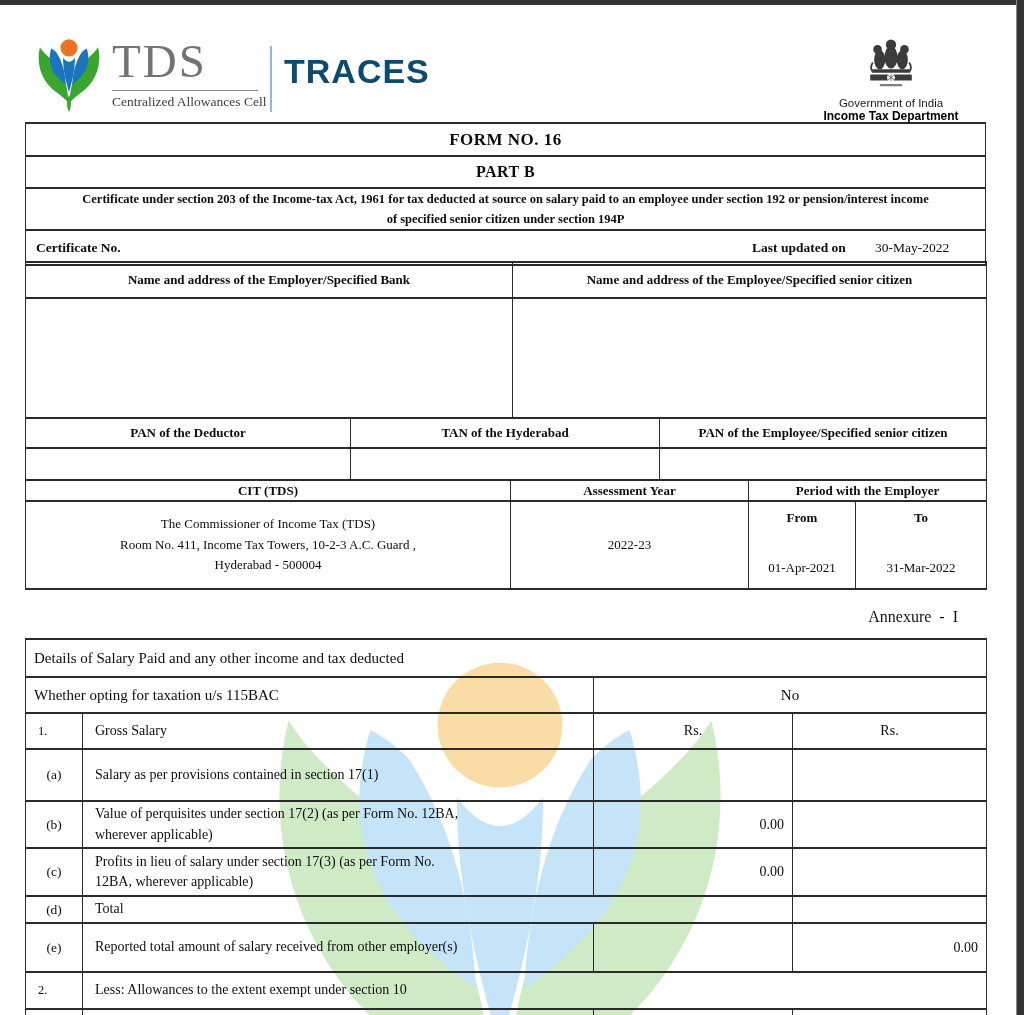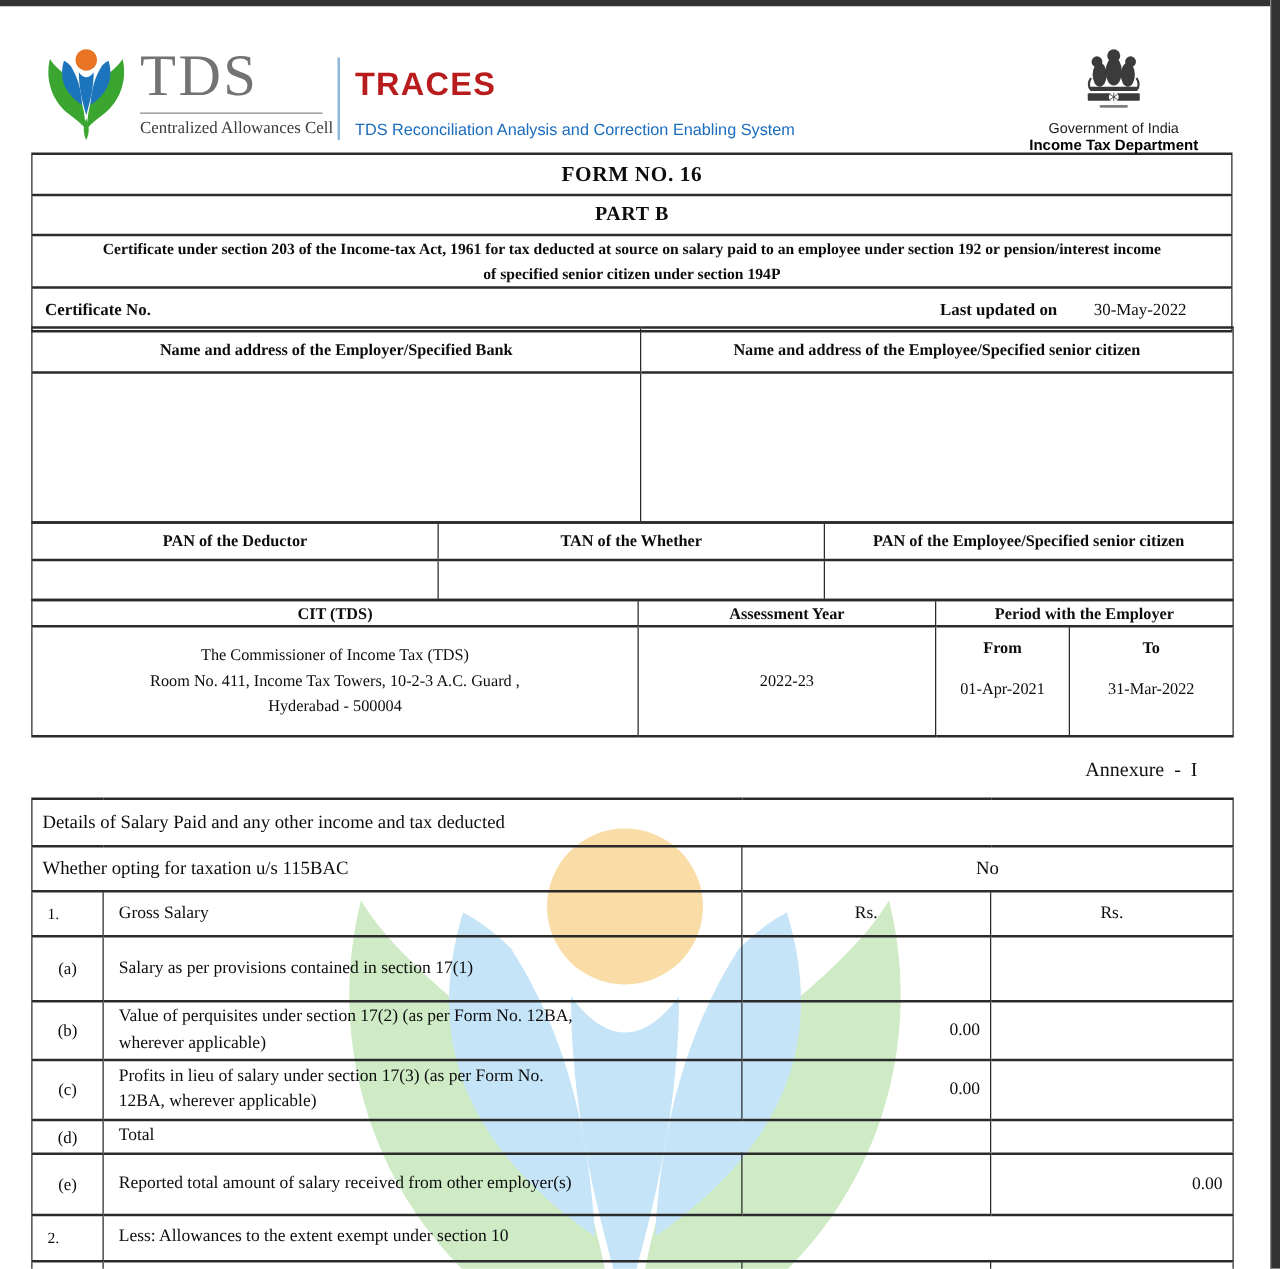--- a/index.html
+++ b/index.html
@@ -15,21 +15,21 @@
   .right-bar { position:absolute; right:0; top:0; width:8px; height:1015px; background:#333; border-left:1px solid #8a8a8a; z-index:5; }
 
   
   .hdr { position:absolute; left:0; top:8px; width:1016px; height:110px; z-index:3; }
   .tds-logo { position:absolute; left:36px; top:30px; }
   .tds-text { position:absolute; left:112px; top:30px; width:150px; }
   .tds-title { font-family:"Liberation Serif",serif; font-size:47px; line-height:1.0; color:#737373; letter-spacing:2px; }
   .tds-rule { width:146px; height:1px; background:#8a8a8a; margin:5px 0 3px 0; }
   .tds-sub { font-family:"Liberation Serif",serif; font-size:13.5px; color:#3c3c3c; white-space:nowrap; }
   .hdr-divider { position:absolute; left:270px; top:38px; width:2px; height:66px; background:#8fb8dd; }
-  .traces-title { position:absolute; left:284px; top:44px; font-family:"Liberation Sans",sans-serif; font-weight:bold; font-size:26px; color:#b91c1c; letter-spacing:1px; }
+  .traces-title { position:absolute; left:284px; top:44px; font-family:"Liberation Sans",sans-serif; font-weight:bold; font-size:34px; color:#0c4a6e; letter-spacing:1px; }
   .traces-sub { position:absolute; left:284px; top:88px; font-family:"Liberation Sans",sans-serif; font-size:13px; color:#1a6cbd; white-space:nowrap; }
   .govt { position:absolute; left:801px; top:26px; width:180px; text-align:center; font-family:Liberation Sans, sans-serif; }
   .govt svg { display:block; margin:0 auto; }
   .govt-line1 { font-size:11.5px; color:#1c1c1c; margin-top:1px; }
   .govt-line2 { font-size:12px; color:#000; font-weight:bold; }
 
   
   table.band { position:absolute; border-collapse:collapse; table-layout:fixed; background:transparent; z-index:2; }
   table.band td {
     border:1px solid #2b2b2b;
@@ -43,21 +43,21 @@
 
   .form-title { font-size:17px; font-weight:bold; letter-spacing:0.5px; }
   .part-title { font-size:16px; font-weight:bold; letter-spacing:0.5px; }
   .cert-desc { font-size:12.5px; font-weight:bold; line-height:1.6; }
   .certno-row { position:relative; height:100%; }
   .certno-label { position:absolute; left:10px; top:50%; transform:translateY(-50%); font-size:13.5px; font-weight:bold; }
   .lastupd-label { position:absolute; left:726px; top:50%; transform:translateY(-50%); font-size:13.5px; font-weight:bold; }
   .lastupd-value { position:absolute; left:849px; top:50%; transform:translateY(-50%); font-size:13.5px; }
   .hdr13 { font-size:13px; font-weight:bold; }
   .addr { font-size:13px; line-height:1.6; }
-  .fromto { display:flex; flex-direction:column; align-items:center; gap:17px; padding-top:8px; font-size:13px; }
+  .fromto { display:flex; flex-direction:column; align-items:center; gap:34px; padding-top:8px; font-size:13px; }
   .annexure-label { position:absolute; left:25px; top:608px; width:933px; text-align:right; font-size:16px; white-space:pre; z-index:2; }
 
   .sal-sno { font-size:12.5px; padding-left:12px !important; }
   .sal-sno-c { font-size:13.5px; text-align:center; }
   .sal-desc { font-size:14px; padding-left:12px !important; line-height:1.45; }
   .sal-amt { font-size:14px; text-align:right; padding-right:8px !important; }
   .sal-rs { font-size:14px; text-align:center; }
   .row-title { font-size:15px; padding-left:8px !important; }
 
   
@@ -89,21 +89,20 @@
     <path d="M50,82 C44,62 41,46 41,30 C47,38 53,38 59,30 C59,46 56,62 50,82 Z" fill="#1C75BC"></path>
     <circle cx="50" cy="15" r="13" fill="#E87424"></circle>
   </svg>
   <div class="tds-text">
     <div class="tds-title">TDS</div>
     <div class="tds-rule"></div>
     <div class="tds-sub">Centralized Allowances Cell</div>
   </div>
   <div class="hdr-divider"></div>
   <div class="traces-title">TRACES</div>
-  <div class="traces-sub">TDS Reconciliation Analysis and Correction Enabling System</div>
   <div class="govt">
     <svg width="52" height="62" viewBox="0 0 60 70">
       <g fill="#3b3b3b">
         <ellipse cx="17" cy="29" rx="6.5" ry="11"></ellipse>
           <circle cx="14.5" cy="17" r="5"></circle>
         <ellipse cx="43" cy="29" rx="6.5" ry="11"></ellipse>
           <circle cx="45.5" cy="17" r="5"></circle>
         <ellipse cx="30" cy="26" rx="7.5" ry="13"></ellipse>
           <circle cx="30" cy="11.5" r="6"></circle>
         <path d="M9,32 q-4,6 0,11 M51,32 q4,6 0,11" stroke="#3b3b3b" stroke-width="2" fill="none"></path>
@@ -168,21 +167,21 @@
 
 <table class="band" style="left:25px; top:417px; width:961px;">
   <colgroup>
       <col style="width:325px">
       <col style="width:309px">
       <col style="width:327px">
     </colgroup>
   <tbody>
       <tr>
     <td class="c hdr13" style="height:30px;">PAN of the Deductor</td>
-    <td class="c hdr13" style="height:30px;">TAN of the Whether</td>
+    <td class="c hdr13" style="height:30px;">TAN of the Hyderabad</td>
     <td class="c hdr13" style="height:30px;">PAN of the Employee/Specified senior citizen</td>
   </tr>
   <tr>
     <td style="height:32px;"></td>
     <td style="height:32px;"></td>
     <td style="height:32px;"></td>
   </tr>
 </tbody>
   </table>
 

